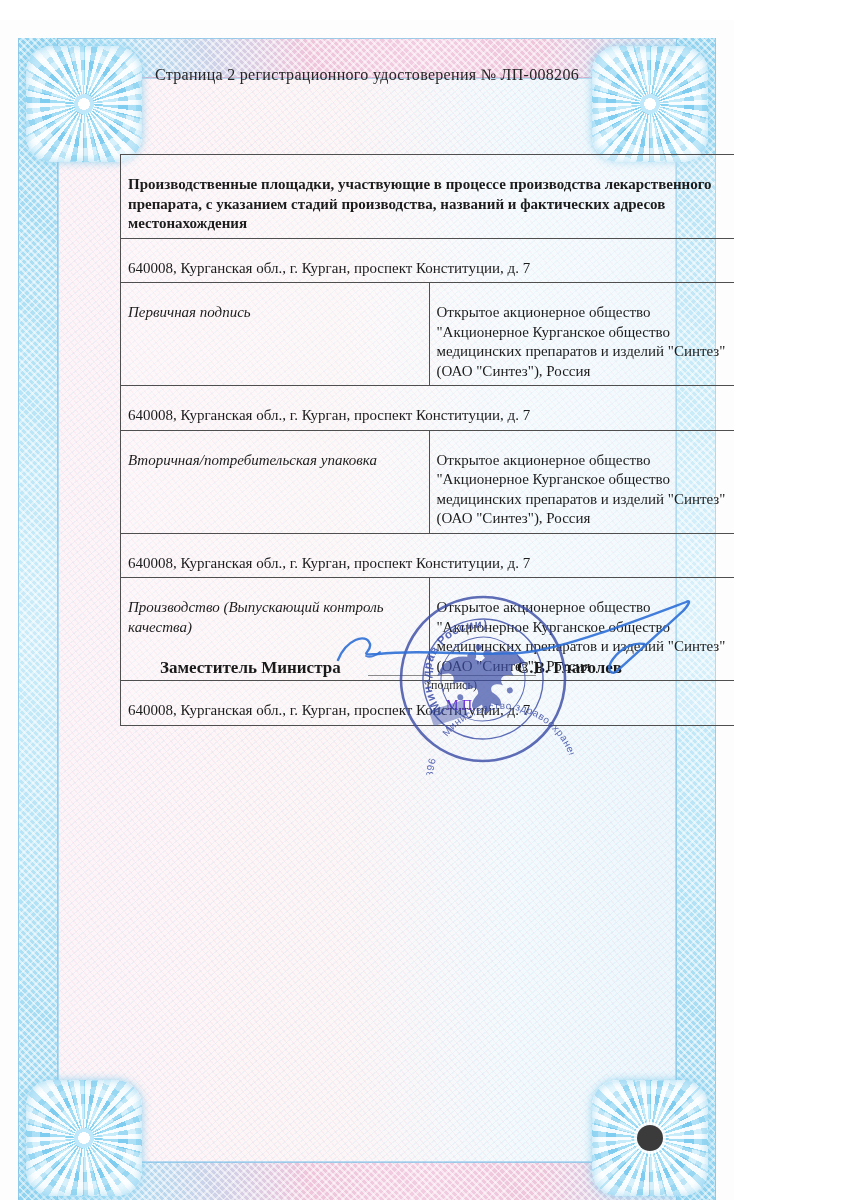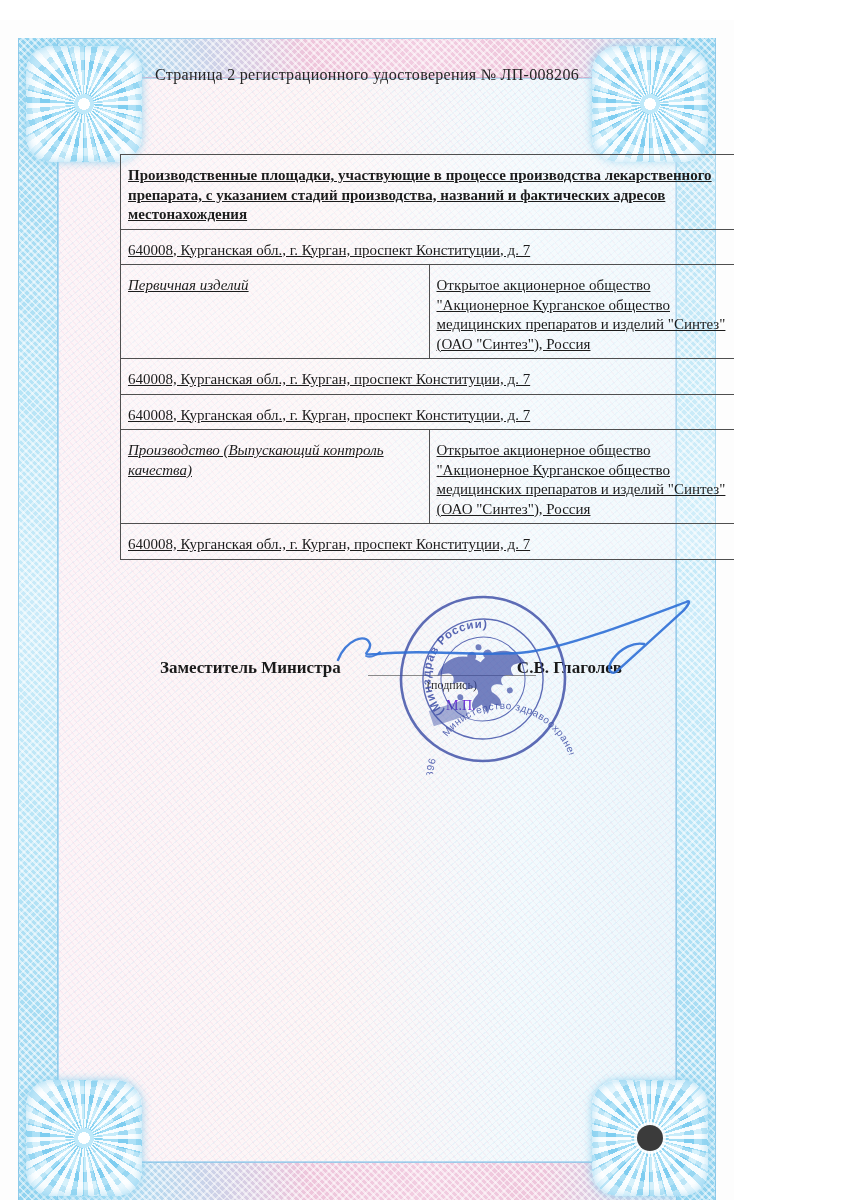--- a/index.html
+++ b/index.html
@@ -66,21 +66,21 @@
     font-size:16px; letter-spacing:.3px; color:#262626;
   }
   
   table.prod {
     position:absolute; left:120px; top:134px; width:618px;
     border-collapse:collapse; table-layout:fixed;
     background:rgba(255,255,255,.25);
   }
   table.prod td {
     border:1px solid #4f4f4f; vertical-align:top;
-    font-size:15px; line-height:19.5px; padding:11px 7px 4px 7px; color:#1c1c1c;text-decoration:underline;
+    font-size:15px; line-height:19.5px; padding:20px 7px 4px 7px; color:#1c1c1c;
   }
   td.title-cell { font-weight:bold; }
   td.stage-cell { width:356px; font-style:italic; }
   td.org-cell {}
   td.addr-cell {}
   
   .sig-left {
     position:absolute; left:120px; top:638px; font-size:17px; font-weight:bold;padding-left:40px;
   }
   .sig-right {
@@ -124,27 +124,31 @@
     <tbody>
       <tr>
         <td class="title-cell" colspan="2">Производственные площадки, участвующие в процессе производства лекарственного препарата, с указанием стадий производства, названий и фактических адресов местонахождения</td>
       </tr>
 
       <tr>
         <td class="addr-cell" colspan="2">640008, Курганская обл., г. Курган, проспект Конституции, д. 7</td>
       </tr>
 
       <tr>
-        <td class="stage-cell">Первичная изделий</td>
+        <td class="stage-cell">Первичная подпись</td>
         <td class="org-cell">Открытое акционерное общество "Акционерное Курганское общество медицинских препаратов и изделий "Синтез" (ОАО "Синтез"), Россия</td>
       </tr>
       <tr>
         <td class="addr-cell" colspan="2">640008, Курганская обл., г. Курган, проспект Конституции, д. 7</td>
       </tr>
 
+      <tr>
+        <td class="stage-cell">Вторичная/потребительская упаковка</td>
+        <td class="org-cell">Открытое акционерное общество "Акционерное Курганское общество медицинских препаратов и изделий "Синтез" (ОАО "Синтез"), Россия</td>
+      </tr>
       <tr>
         <td class="addr-cell" colspan="2">640008, Курганская обл., г. Курган, проспект Конституции, д. 7</td>
       </tr>
 
       <tr>
         <td class="stage-cell">Производство (Выпускающий контроль качества)</td>
         <td class="org-cell">Открытое акционерное общество "Акционерное Курганское общество медицинских препаратов и изделий "Синтез" (ОАО "Синтез"), Россия</td>
       </tr>
       <tr>
         <td class="addr-cell" colspan="2">640008, Курганская обл., г. Курган, проспект Конституции, д. 7</td>

